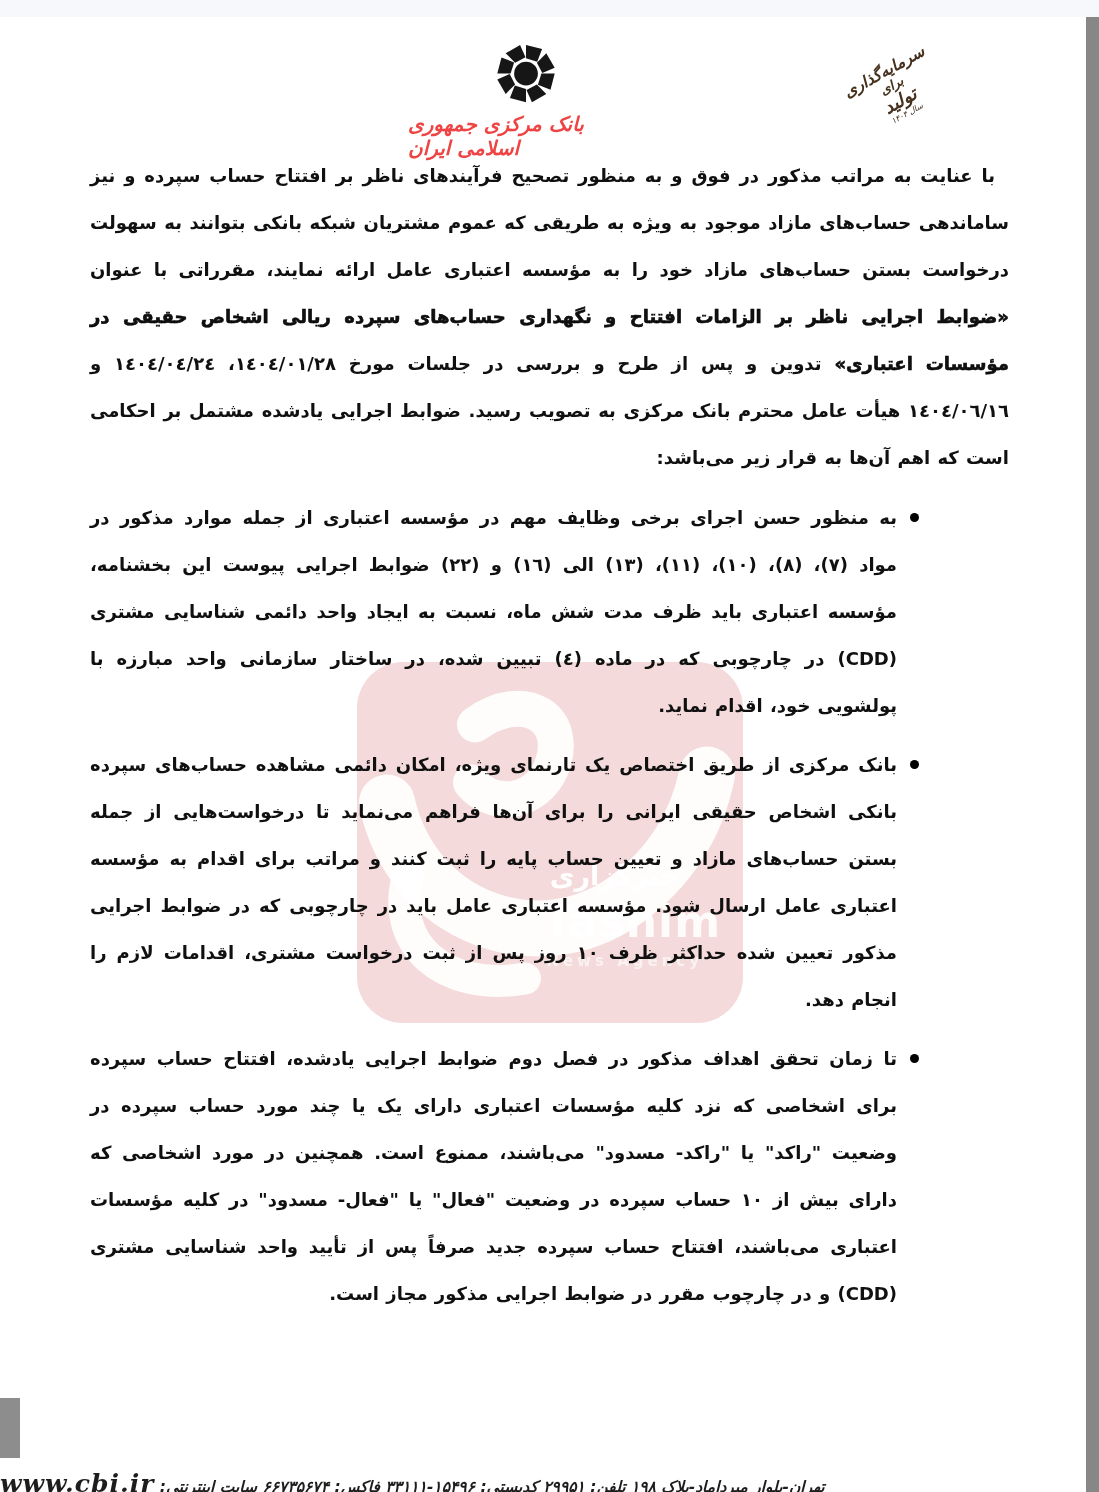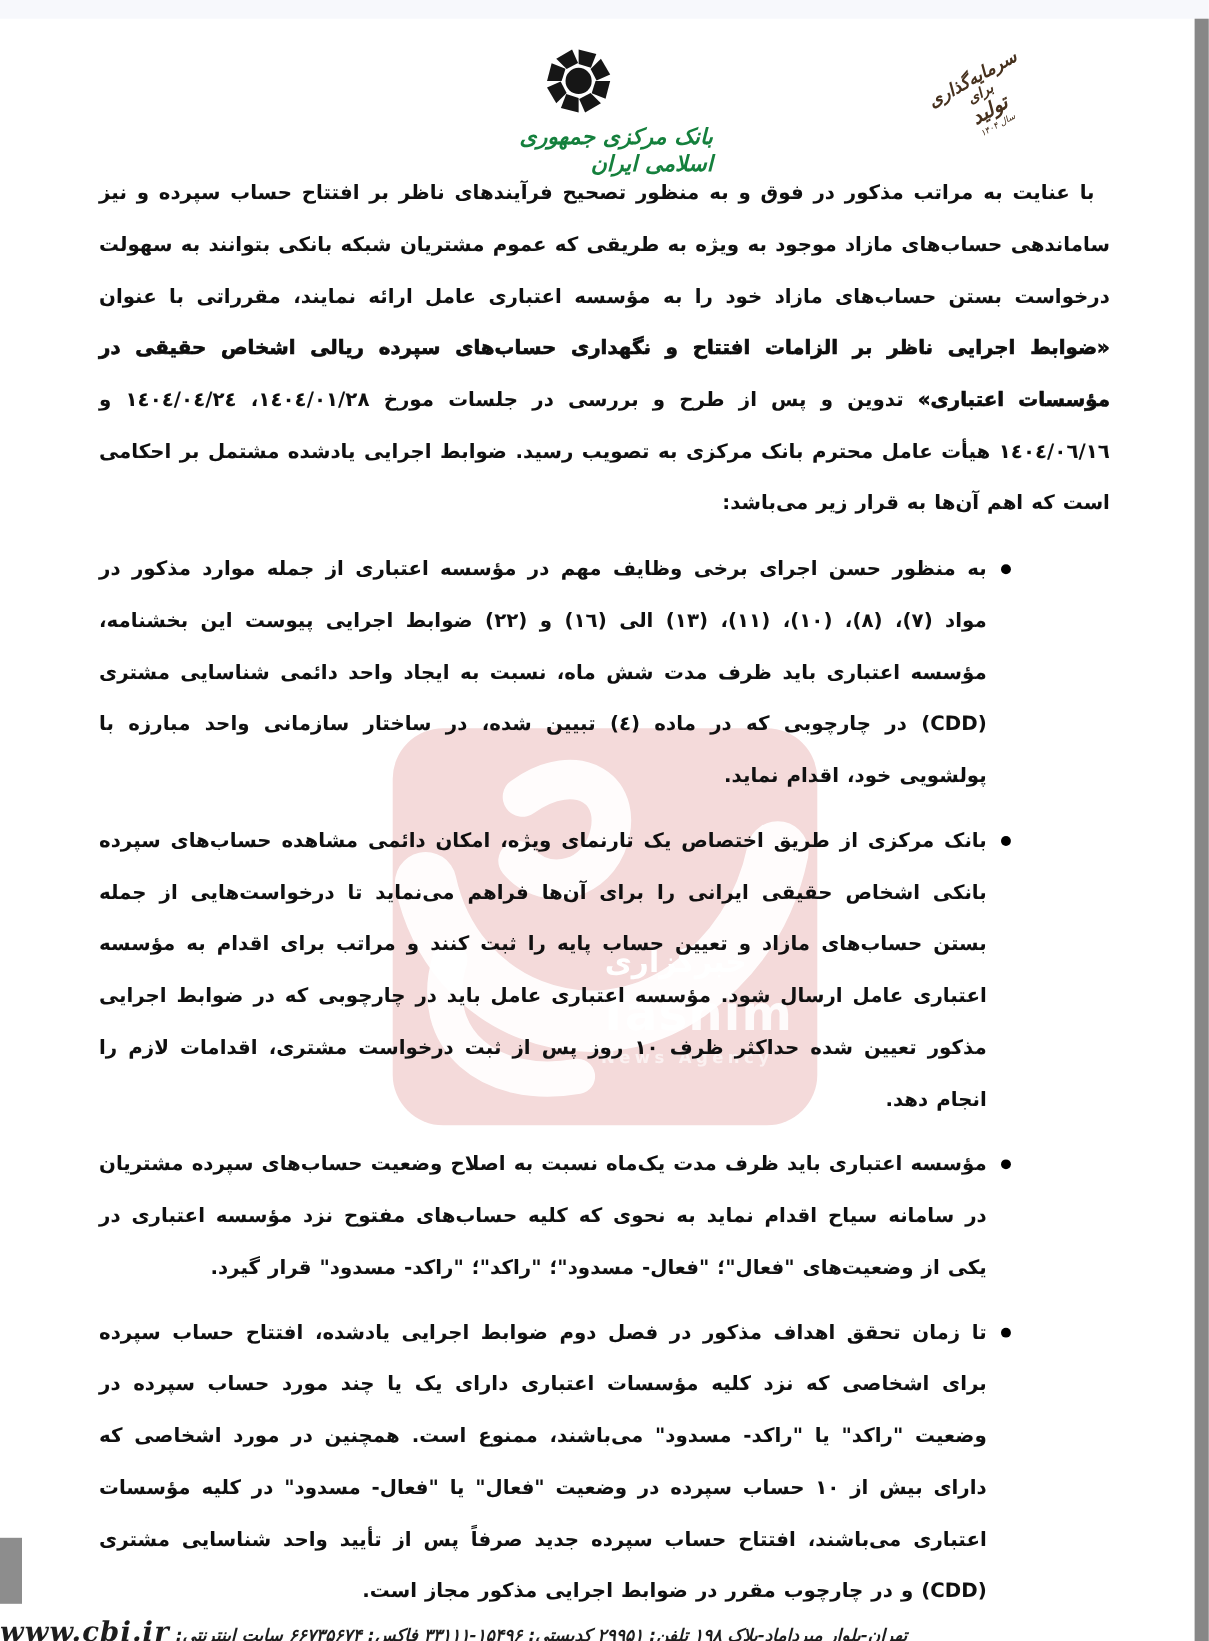--- a/index.html
+++ b/index.html
@@ -8,22 +8,22 @@
     overflow:hidden; font-family:"DejaVu Sans", sans-serif; color:#141414;
   }
   
   .top-band   { position:absolute; top:0; left:0; right:0; height:17px; background:#f7f8fc; }
   .right-strip{ position:absolute; top:17px; right:0; width:13px; bottom:0; background:#878787; }
   .left-strip { position:absolute; left:0; top:1398px; width:20px; height:60px; background:#8d8d8d; }
 
   
   .logo { position:absolute; top:36px; left:491px; width:70px; height:78px; }
   .logo-caption {
-    position:absolute; top:112px; left:408px; width:240px; text-align:right;
-    font-size:20px; font-weight:700; font-style:italic; color:#15803d; direction:rtl;
+    position:absolute; top:112px; left:408px; width:240px; text-align:left;
+    font-size:20px; font-weight:700; font-style:italic; color:#ef4444; direction:rtl;
   }
   .slogan {
     position:absolute; top:58px; left:833px; width:140px; height:96px;
     transform:rotate(-29deg); text-align:center; direction:rtl;
     color:#46311e; font-style:italic; line-height:1.12;
   }
   .slogan .l1 { font-size:16px; font-weight:700; }
   .slogan .l2 { font-size:13px; font-weight:700; }
   .slogan .l3 { font-size:18px; font-weight:700; }
   .slogan .yr { font-size:8px;  font-weight:400; letter-spacing:1px; }
@@ -115,21 +115,20 @@
     <div class="l2">برای</div>
     <div class="l3">تولید</div>
     <div class="yr">سال ۱۴۰۴</div>
   </div>
 
   <div class="content">
     <p class="p1"><span>با عنایت به مراتب مذکور در فوق و به منظور تصحیح فرآیندهای ناظر بر افتتاح حساب سپرده و نیز ساماندهی حساب‌های مازاد موجود به ویژه به طریقی که عموم مشتریان شبکه بانکی بتوانند به سهولت درخواست بستن حساب‌های مازاد خود را به مؤسسه اعتباری عامل ارائه نمایند، مقرراتی با عنوان </span><span class="xb">«ضوابط اجرایی ناظر بر الزامات افتتاح و نگهداری حساب‌های سپرده ریالی اشخاص حقیقی در مؤسسات اعتباری»</span><span> تدوین و پس از طرح و بررسی در جلسات مورخ ١٤٠٤/٠١/٢٨، ١٤٠٤/٠٤/٢٤ و ١٤٠٤/٠٦/١٦ هیأت عامل محترم بانک مرکزی به تصویب رسید. ضوابط اجرایی یادشده مشتمل بر احکامی است که اهم آن‌ها به قرار زیر می‌باشد:</span></p>
     <ul class="bullets">
       <li>به منظور حسن اجرای برخی وظایف مهم در مؤسسه اعتباری از جمله موارد مذکور در مواد (٧)، (٨)، (١٠)، (١١)، (١٣) الی (١٦) و (٢٢) ضوابط اجرایی پیوست این بخشنامه، مؤسسه اعتباری باید ظرف مدت شش ماه، نسبت به ایجاد واحد دائمی شناسایی مشتری (CDD) در چارچوبی که در ماده (٤) تبیین شده، در ساختار سازمانی واحد مبارزه با پولشویی خود، اقدام نماید.</li>
       <li>بانک مرکزی از طریق اختصاص یک تارنمای ویژه، امکان دائمی مشاهده حساب‌های سپرده بانکی اشخاص حقیقی ایرانی را برای آن‌ها فراهم می‌نماید تا درخواست‌هایی از جمله بستن حساب‌های مازاد و تعیین حساب پایه را ثبت کنند و مراتب برای اقدام به مؤسسه اعتباری عامل ارسال شود. مؤسسه اعتباری عامل باید در چارچوبی که در ضوابط اجرایی مذکور تعیین شده حداکثر ظرف ١٠ روز پس از ثبت درخواست مشتری، اقدامات لازم را انجام دهد.</li>
-      <li>مؤسسه اعتباری باید ظرف مدت یک‌ماه نسبت به اصلاح وضعیت حساب‌های سپرده مشتریان در سامانه سیاح اقدام نماید به نحوی که کلیه حساب‌های مفتوح نزد مؤسسه اعتباری در یکی از وضعیت‌های "فعال"؛ "فعال- مسدود"؛ "راکد"؛ "راکد- مسدود" قرار گیرد.</li>
       <li>تا زمان تحقق اهداف مذکور در فصل دوم ضوابط اجرایی یادشده، افتتاح حساب سپرده برای اشخاصی که نزد کلیه مؤسسات اعتباری دارای یک یا چند مورد حساب سپرده در وضعیت "راکد" یا "راکد- مسدود" می‌باشند، ممنوع است. همچنین در مورد اشخاصی که دارای بیش از ١٠ حساب سپرده در وضعیت "فعال" یا "فعال- مسدود" در کلیه مؤسسات اعتباری می‌باشند، افتتاح حساب سپرده جدید صرفاً پس از تأیید واحد شناسایی مشتری (CDD) و در چارچوب مقرر در ضوابط اجرایی مذکور مجاز است.</li>
 
     </ul>
   </div>
 
   <div class="footer">
     <span class="footer-fa">تهران-بلوار میرداماد-پلاک ۱۹۸ تلفن: ۲۹۹۵۱ کدپستی: ۱۵۴۹۶-۳۳۱۱۱ فاکس: ۶۶۷۳۵۶۷۴ سایت اینترنتی: </span><span class="footer-web">www.cbi.ir</span>
   </div>
 
 </div>

